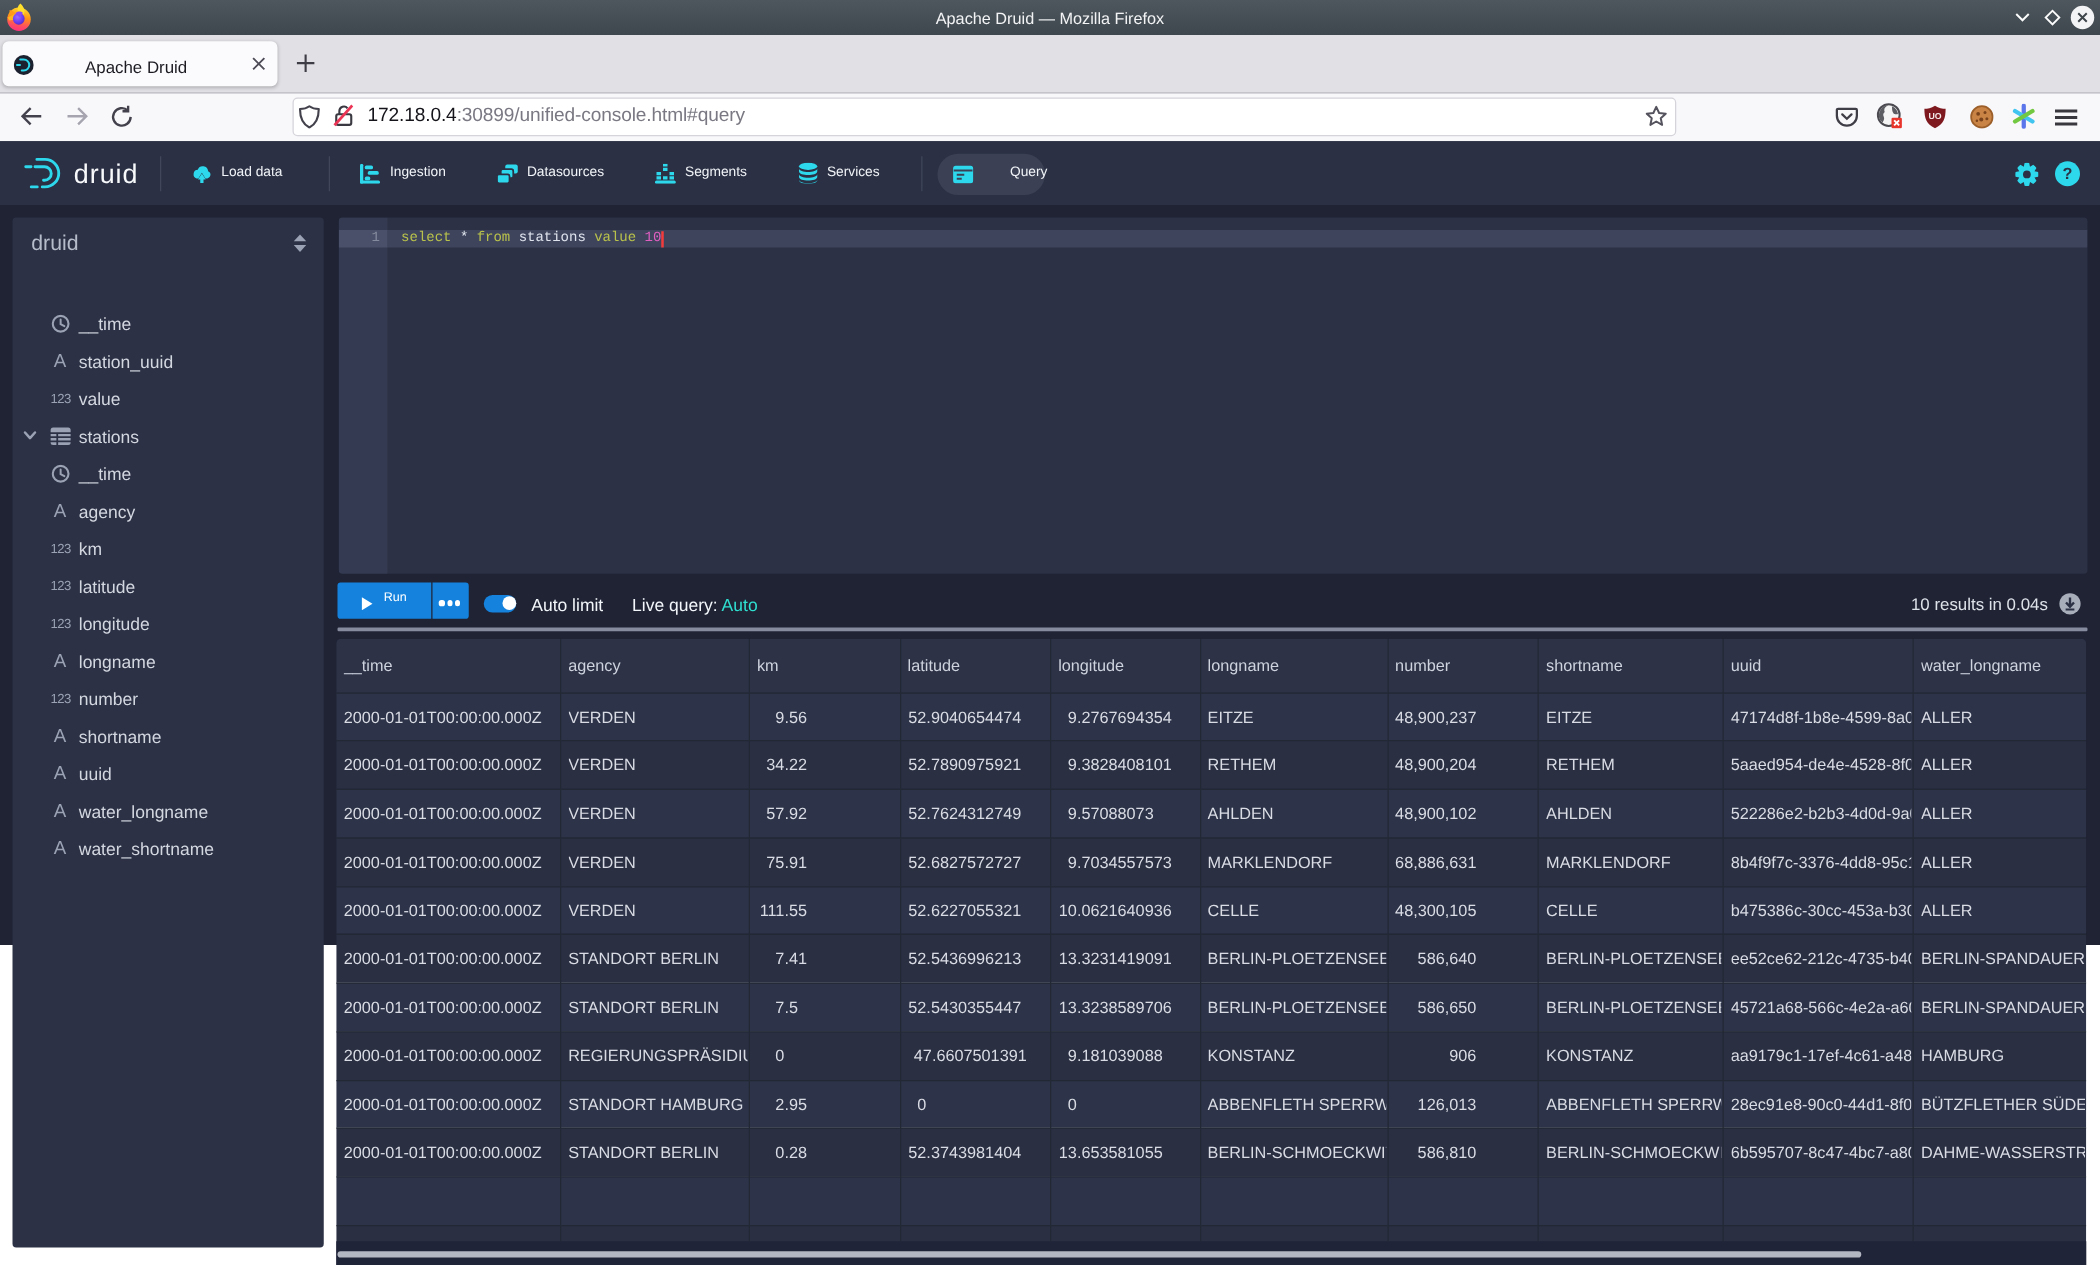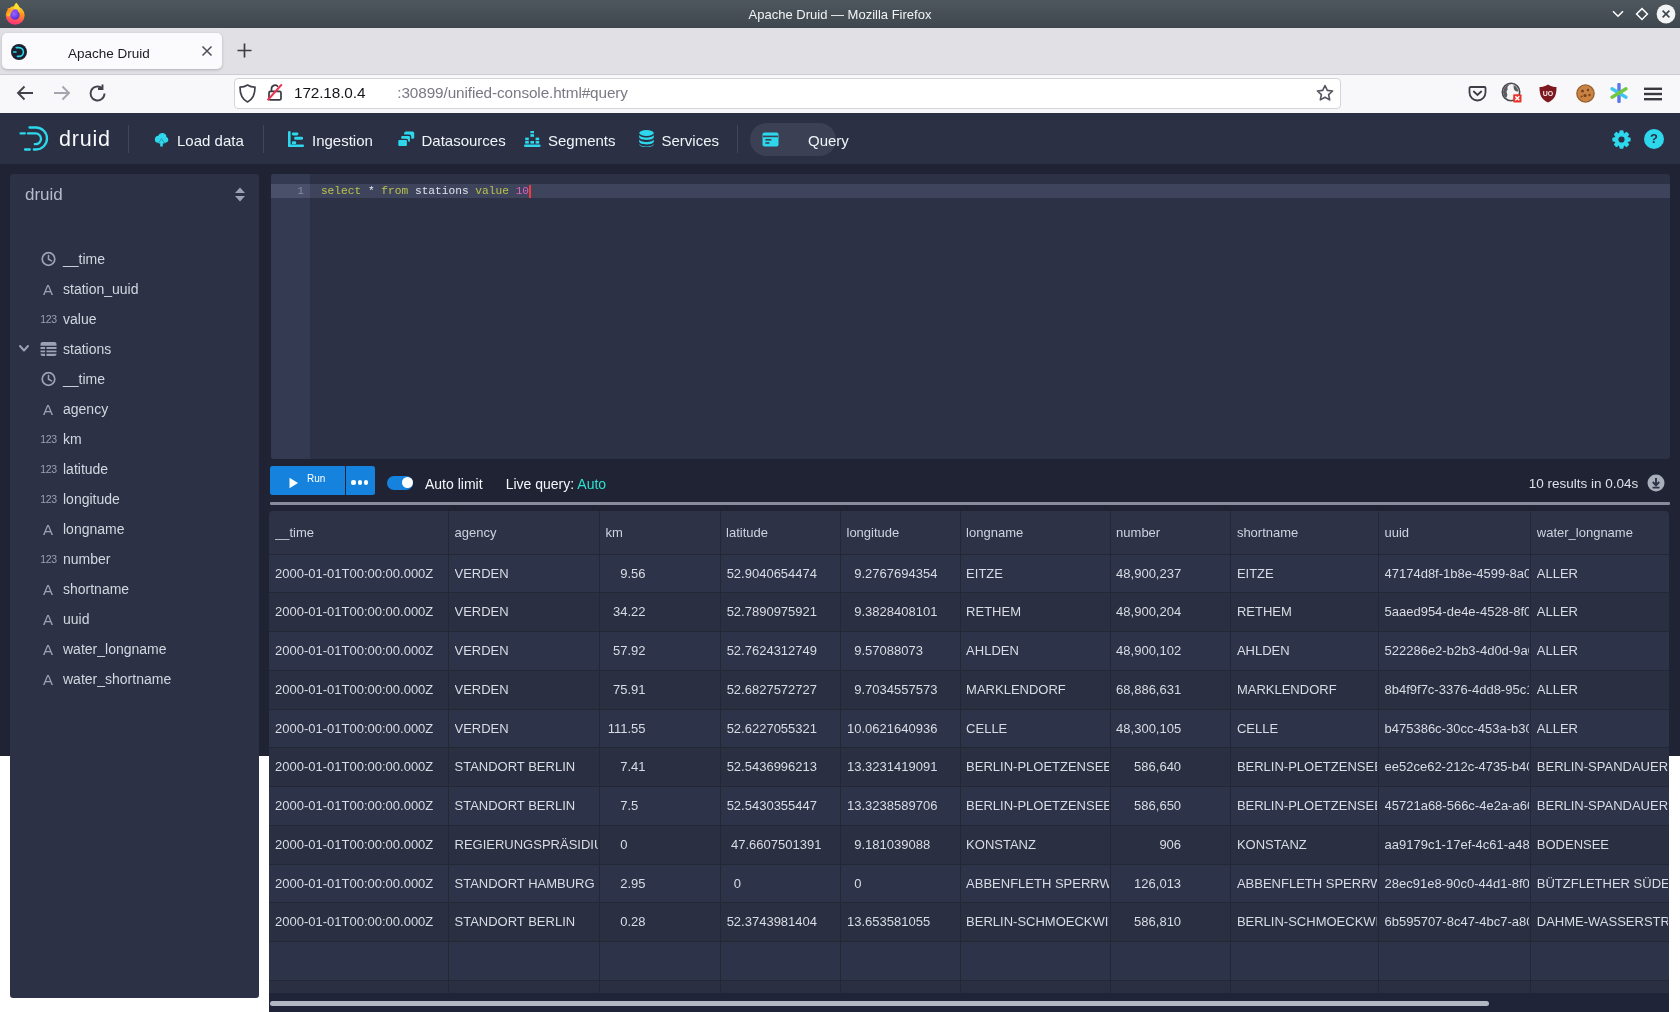--- a/index.html
+++ b/index.html
@@ -6,25 +6,25 @@
 
 
 #titlebar { position:absolute; left:0; top:0; width:100%; height:28px; background:linear-gradient(#4e575e,#3e474d); }
 #titletext { position:absolute; width:100%; text-align:center; top:6.5px; font-size:13px; color:#f2f3f4; }
 #tabbar { position:absolute; left:0; top:28px; width:100%; height:45.5px; background:#e1e0e5; }
 #tab { position:absolute; left:2px; top:32.5px; width:220px; height:36.5px; background:#fbfafc; border-radius:5px; box-shadow:0 1px 3px rgba(0,0,0,.22); }
 #tabtitle { position:absolute; left:33px; top:46px; font-size:13.5px; font-weight:400; color:#1c1b22;margin-left:35px; }
 #urlrow { position:absolute; left:0; top:73.5px; width:100%; height:39px; background:#f8f7fa; border-top:1px solid #ccccd2; }
 #field { position:absolute; left:233.5px; top:77.5px; width:1107px; height:31px; background:#ffffff; border:1px solid #d4d4da; border-radius:4px; }
 #urltext { position:absolute; left:294px; top:83.5px; font-size:15.3px; color:#15141a; letter-spacing:-0.1px; }
-#urltext span { color:#7a7983;padding-left:32px; }
+#urltext span { color:#7a7983; }
 
 
 #nav { position:absolute; left:0; top:112.5px; width:100%; height:51.5px; background:#2b3044; }
-.navtext { position:absolute; top:131.5px; font-size:15px; color:#f1f4f8; }
+.navtext { position:absolute; top:131.5px; font-size:11px; color:#f1f4f8; }
 #wordmark { position:absolute; left:59px; top:126.5px; font-size:21.5px; font-weight:400; color:#f7f9fb; letter-spacing:0.8px; }
 #pill { position:absolute; left:750px; top:122.5px; width:86px; height:33.5px; background:#3b4054; border-radius:17px; }
 
 
 #sidebar { position:absolute; left:10px; top:174px; width:248.8px; height:824px; background:#2c3145; border-radius:3px; }
 #sbtitle { position:absolute; left:25px; top:185px; font-size:17px; color:#b6bcc9; }
 .titem { position:absolute; left:0; width:248px; height:30px; }
 .tic { position:absolute; top:50%; transform:translateY(-50%); }
 .tA { position:absolute; left:40px; top:50%; transform:translateY(-50%); width:16px; text-align:center; font-size:15px; color:#9aa2b4; }
 .t123 { position:absolute; left:40px; top:50%; transform:translateY(-50%); width:17px; text-align:center; font-size:10.5px; letter-spacing:-0.4px; color:#9aa2b4; }
@@ -466,21 +466,21 @@
 <div class="trow even" style="top:314.25px;height:38.75px">
 <div class="cell" style="left:6.5px;width:172.0px">2000-01-01T00:00:00.000Z</div>
 <div class="cell" style="left:186.0px;width:143.5px"><span class="sc">REGIERUNGSPRÄSIDIUM TÜBINGEN</span></div>
 <div class="cell" style="left:337.0px;width:114.10000000000002px"><span class="ib" style="width:22px">0</span></div>
 <div class="cell" style="left:462px;width:113.89999999999998px"><span class="ib" style="width:15px">47</span>.6607501391</div>
 <div class="cell" style="left:578.0px;width:113.10000000000002px"><span class="ib" style="width:15px">9</span>.181039088</div>
 <div class="cell" style="left:697.6px;width:142.4999999999999px"><span class="sc">KONSTANZ</span></div>
 <div class="cell" style="left:847.5999999999999px;width:114.30000000000018px"><span class="ib" style="width:65px">906</span></div>
 <div class="cell" style="left:968.4000000000001px;width:140.0999999999999px"><span class="sc">KONSTANZ</span></div>
 <div class="cell" style="left:1116.0px;width:144.79999999999995px">aa9179c1-17ef-4c61-a481-234567890abc</div>
-<div class="cell" style="left:1268.3px;width:131.20000000000005px"><span class="sc">BODENSEE</span></div>
+<div class="cell" style="left:1268.3px;width:131.20000000000005px"><span class="sc">HAMBURG</span></div>
 </div>
 <div class="trow odd" style="top:353.0px;height:38.75px">
 <div class="cell" style="left:6.5px;width:172.0px">2000-01-01T00:00:00.000Z</div>
 <div class="cell" style="left:186.0px;width:143.5px"><span class="sc">STANDORT HAMBURG</span></div>
 <div class="cell" style="left:337.0px;width:114.10000000000002px"><span class="ib" style="width:22px">2</span>.95</div>
 <div class="cell" style="left:457.6px;width:113.89999999999998px"><span class="ib" style="width:15px">0</span></div>
 <div class="cell" style="left:578.0px;width:113.10000000000002px"><span class="ib" style="width:15px">0</span></div>
 <div class="cell" style="left:697.6px;width:142.4999999999999px"><span class="sc">ABBENFLETH SPERRWERK AP</span></div>
 <div class="cell" style="left:847.5999999999999px;width:114.30000000000018px"><span class="ib" style="width:65px">126,013</span></div>
 <div class="cell" style="left:968.4000000000001px;width:140.0999999999999px"><span class="sc">ABBENFLETH SPERRWERK AP</span></div>

